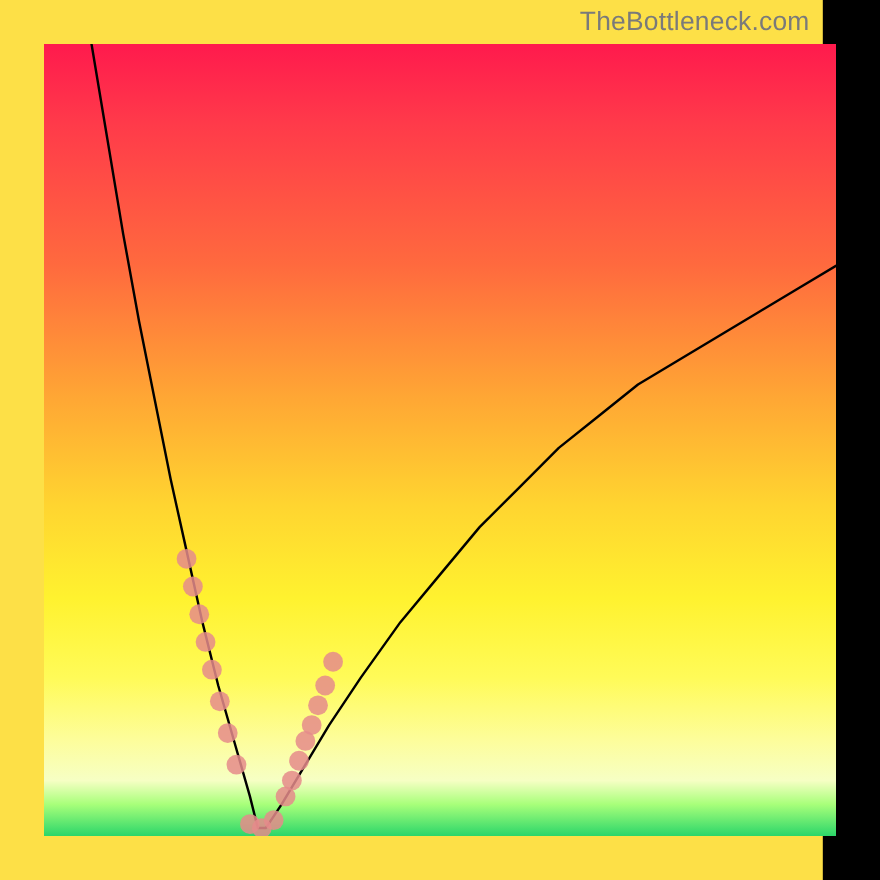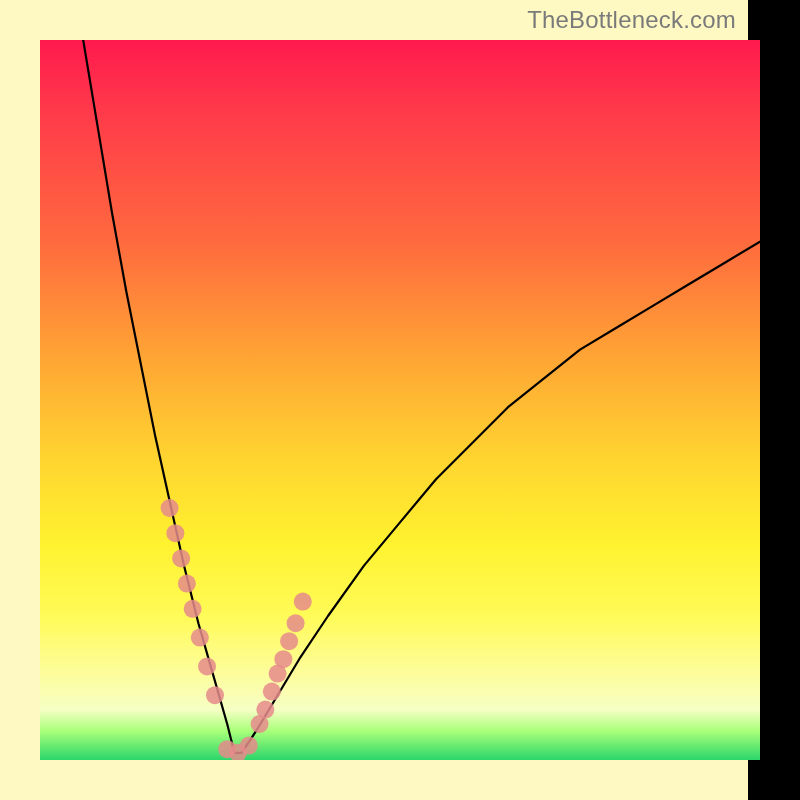--- a/index.html
+++ b/index.html
@@ -8,21 +8,21 @@
     width: 800px;
     height: 800px;
     background: #000;
     font-family: Arial, Helvetica, sans-serif;
     overflow: hidden;
   }
   .frame {
     position: relative;
     width: 748px;
     height: 800px;
-    background: #fef9c3;
+    background: #fde047;
   }
   .plot {
     position: absolute;
     left: 40px;
     top: 40px;
     width: 720px;
     height: 720px;
     
     background: linear-gradient(
       to bottom,

